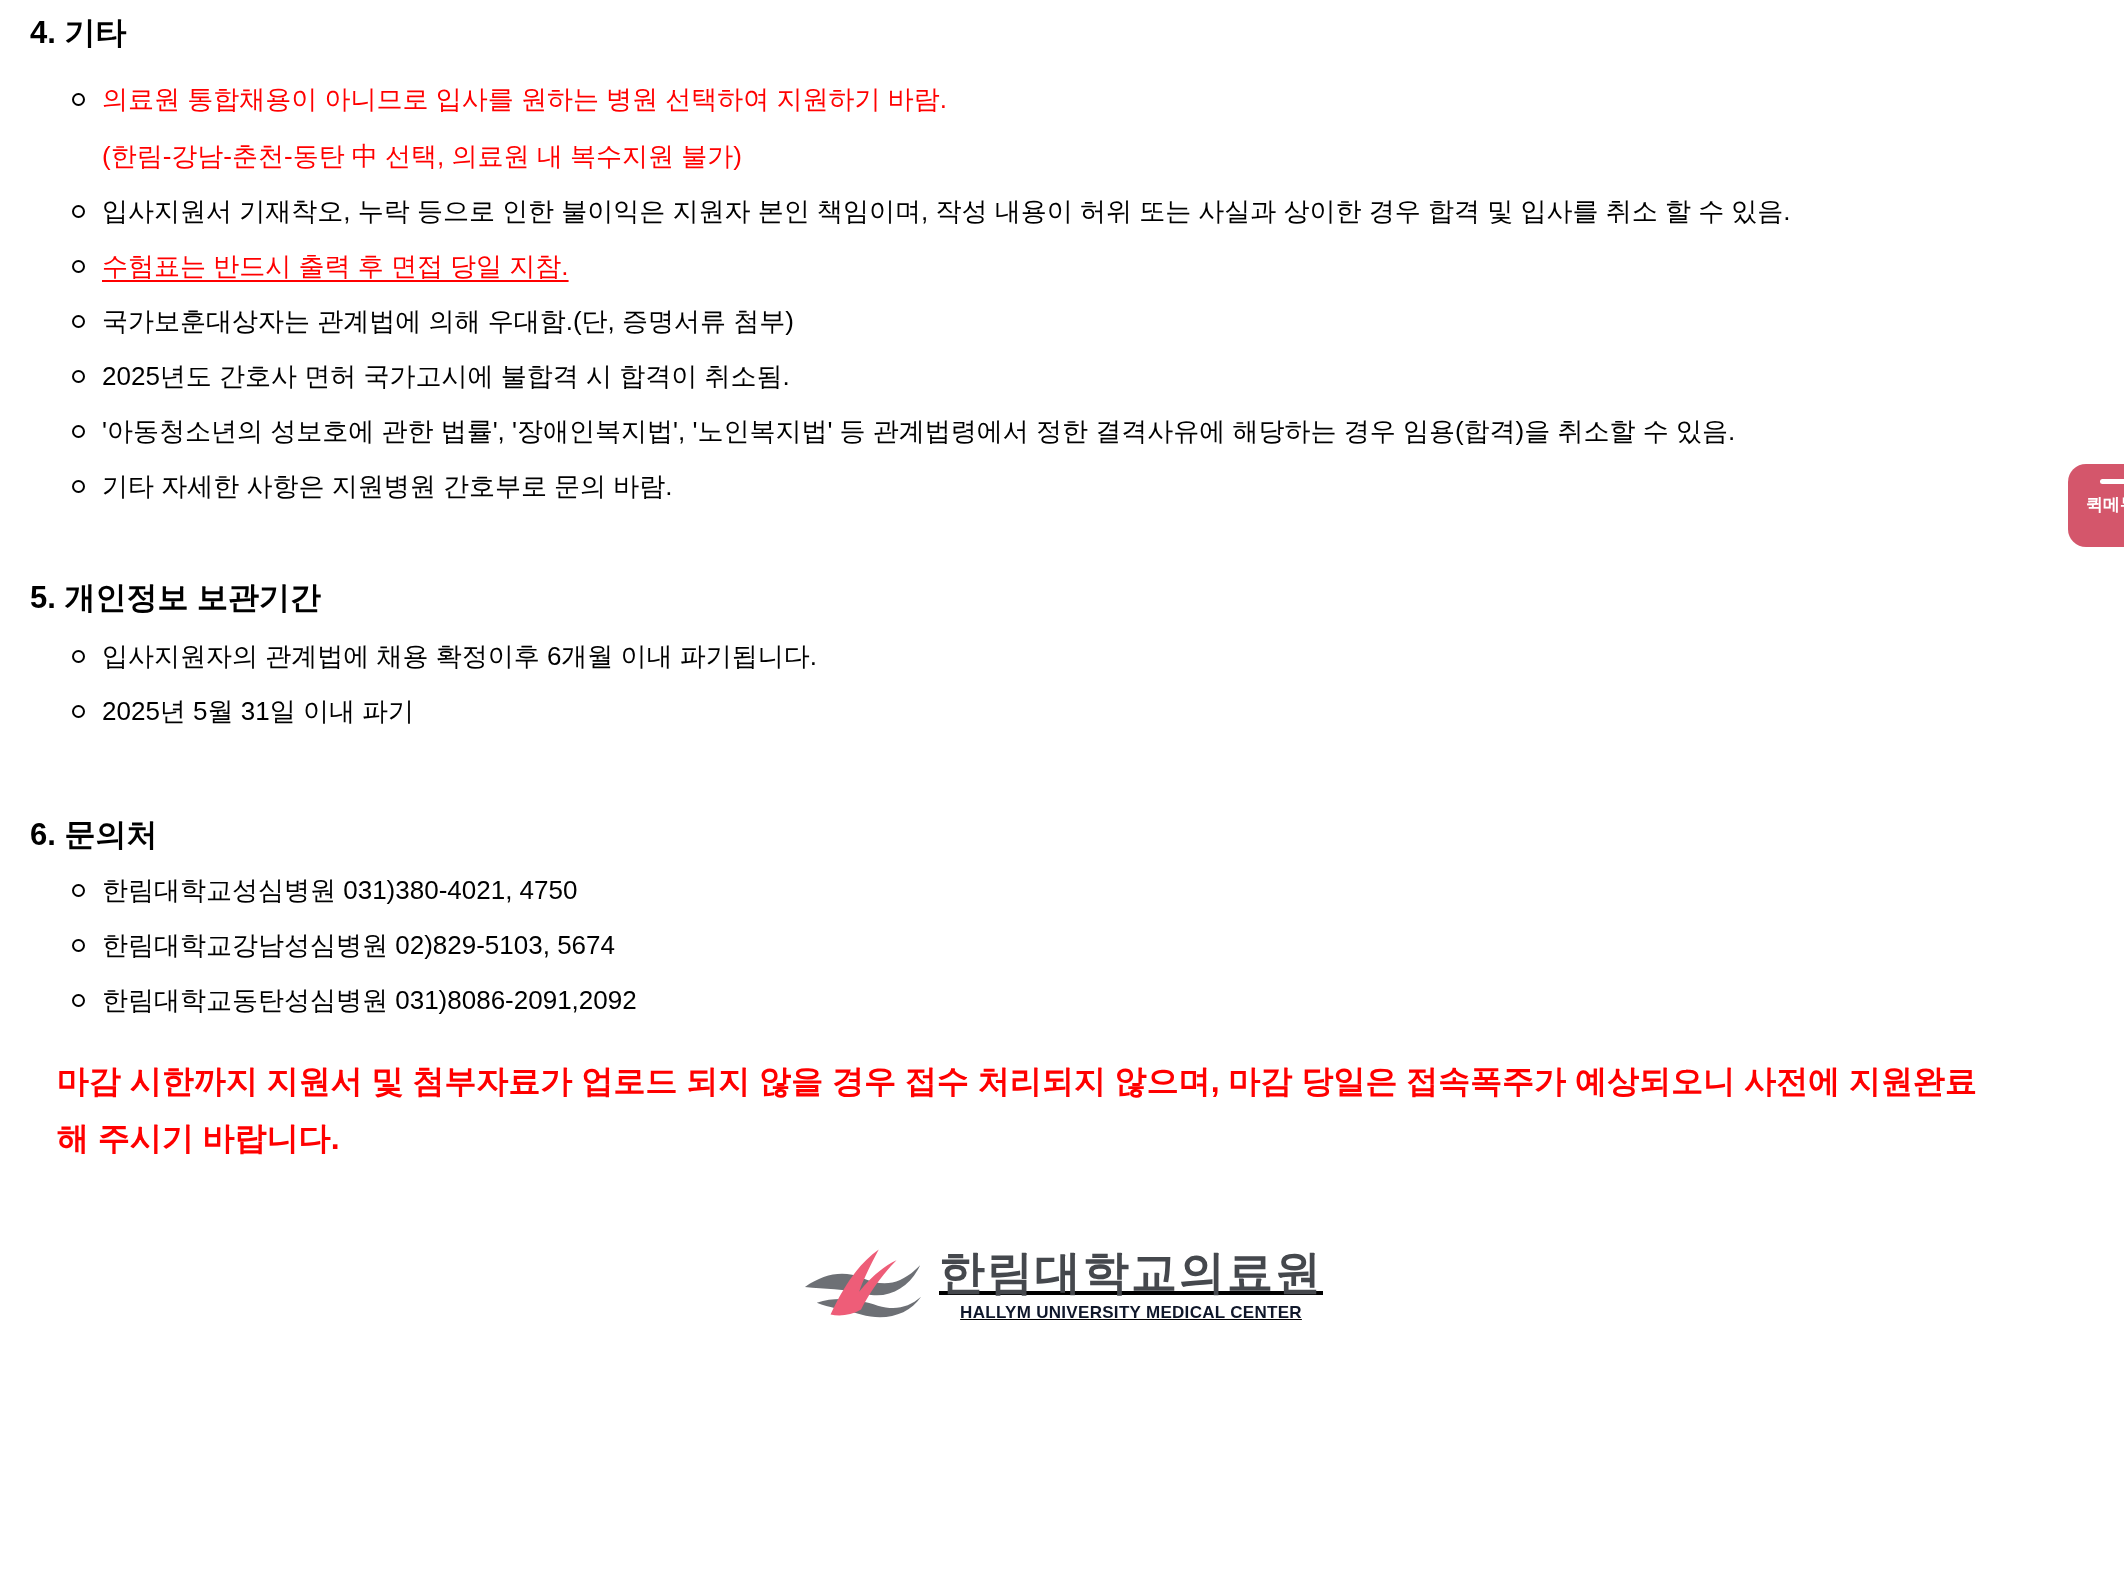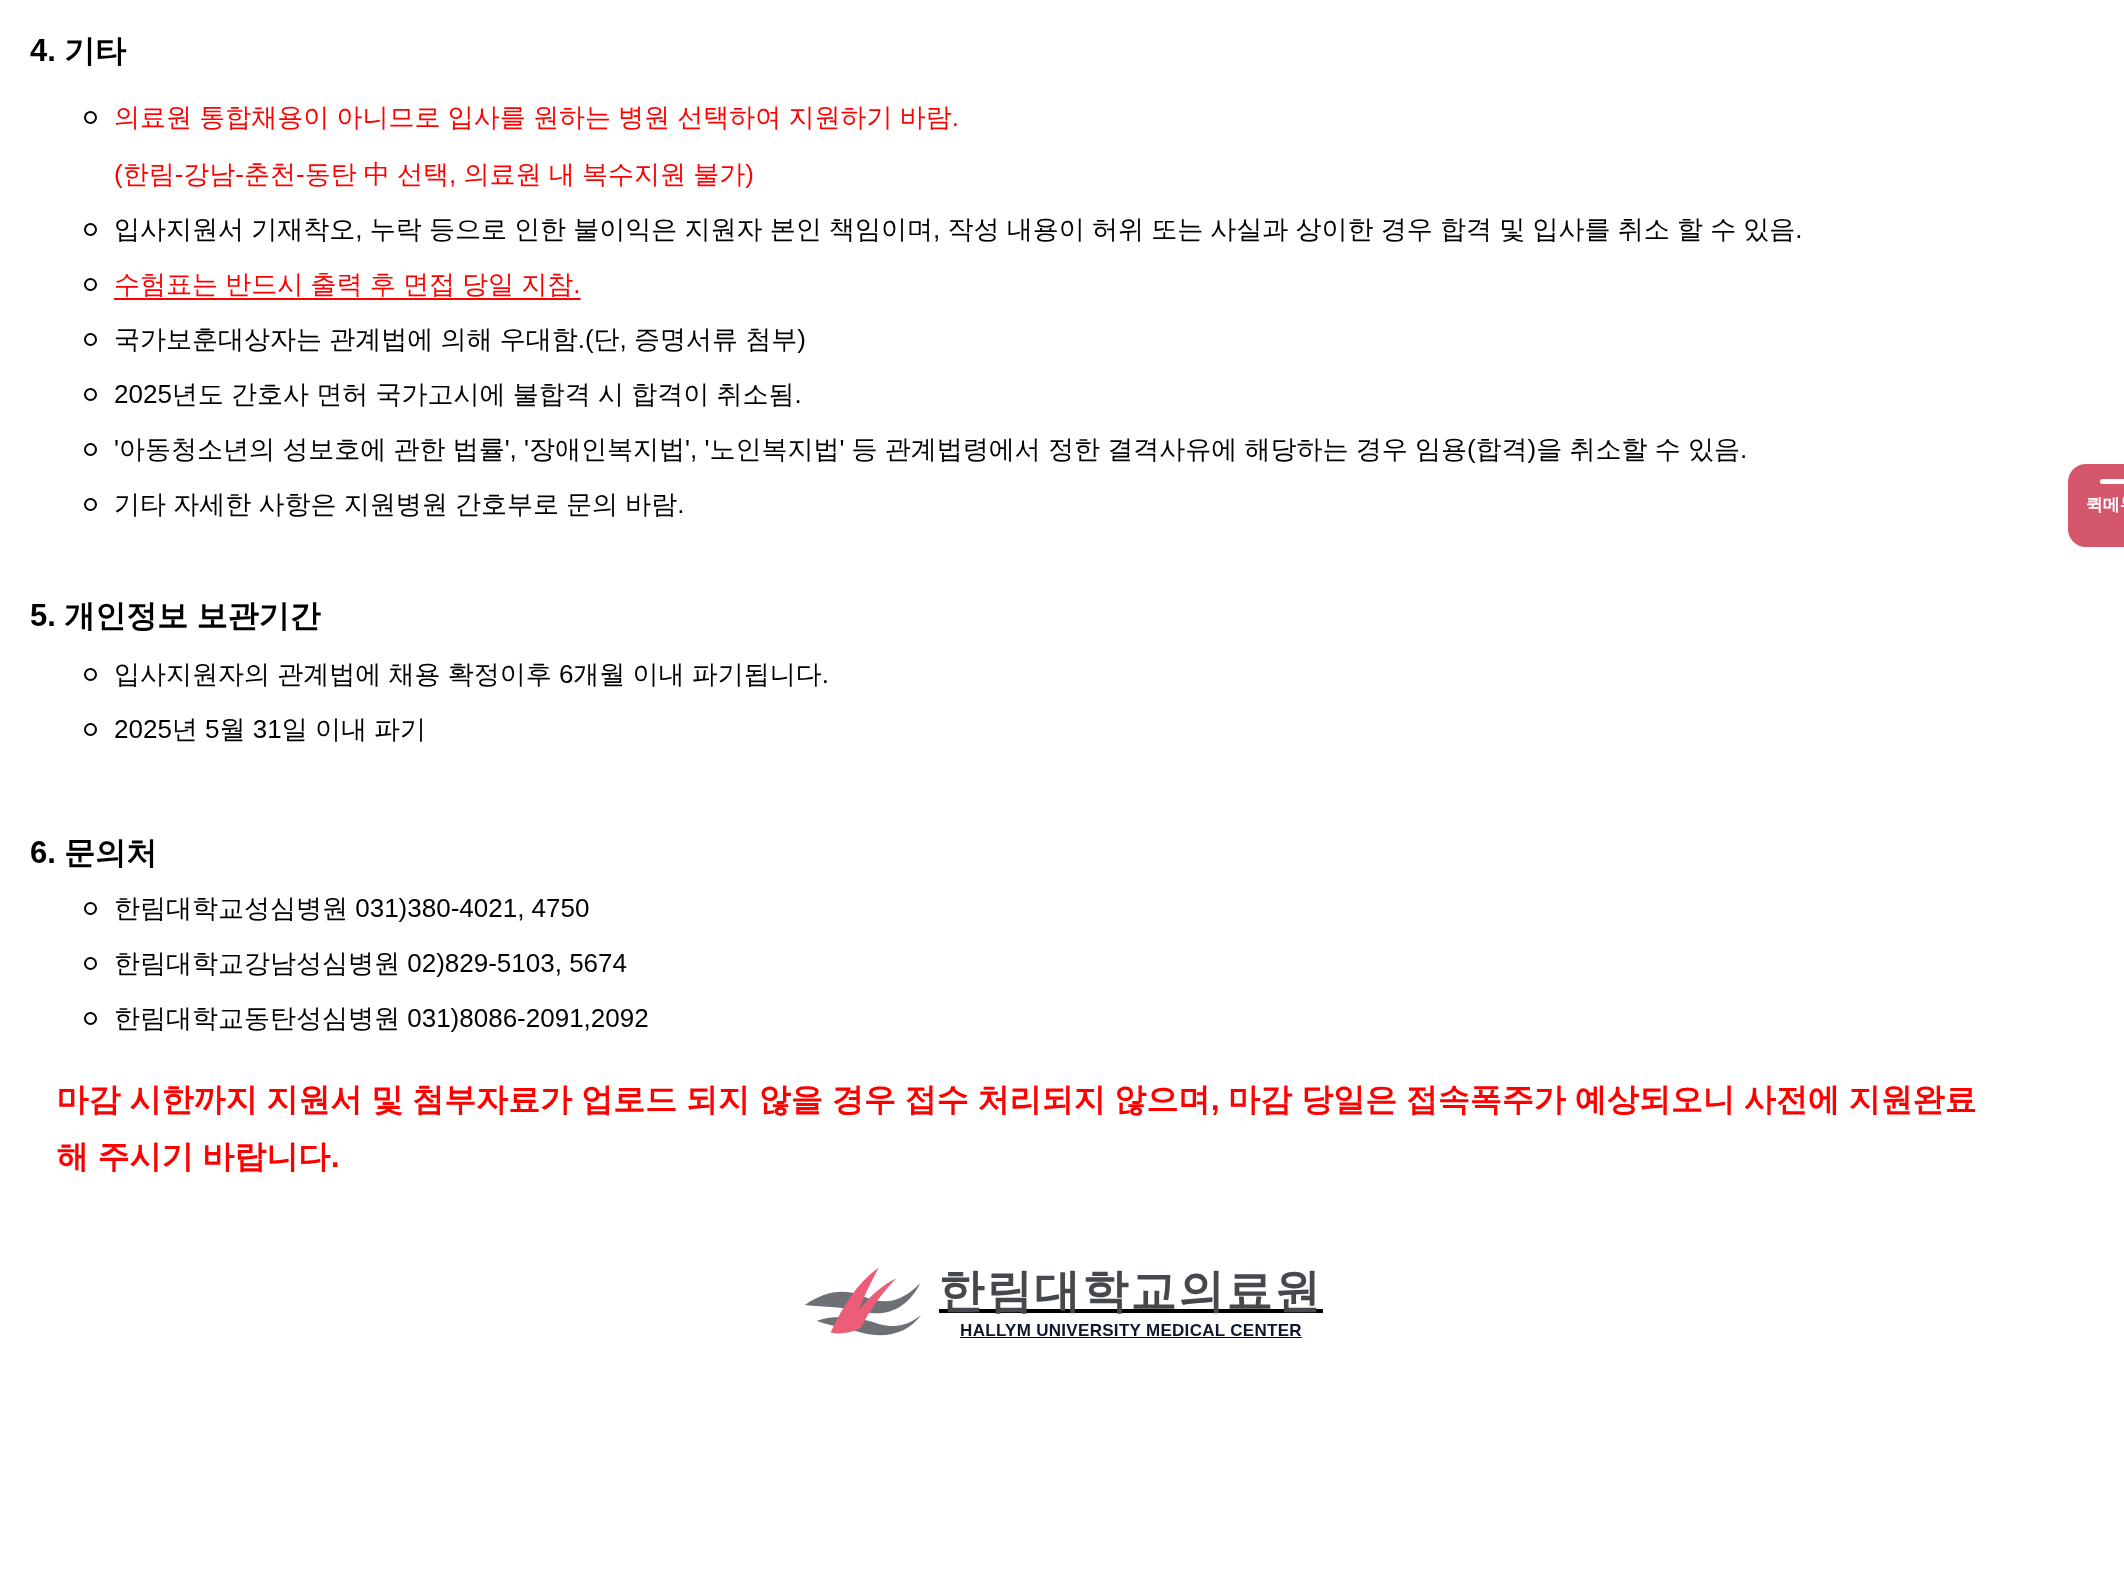--- a/index.html
+++ b/index.html
@@ -13,26 +13,26 @@
     overflow: hidden;
     color: #000;
   }
   .section-title {
     font-size: 31px;
     font-weight: 700;
     color: #000;
     margin: 0 0 0 30px;
     line-height: 38px;
   }
-  .st-first { padding-top: 32px; }
+  .st-first { padding-top: 14px; }
   .st-5 { margin-top: 76px; }
   .st-6 { margin-top: 88px; }
   ul.bullet-list {
     list-style: none;
-    margin: 30px 0 0 12px;
+    margin: 30px 0 0 0;
     padding: 0 44px 0 102px;
   }
   ul.bl-5 { margin-top: 22px; }
   ul.bl-6 { margin-top: 19px; }
   ul.bullet-list li {
     position: relative;
     font-size: 26px;
     line-height: 34px;
     margin: 0 0 21px 0;
     white-space: nowrap;

